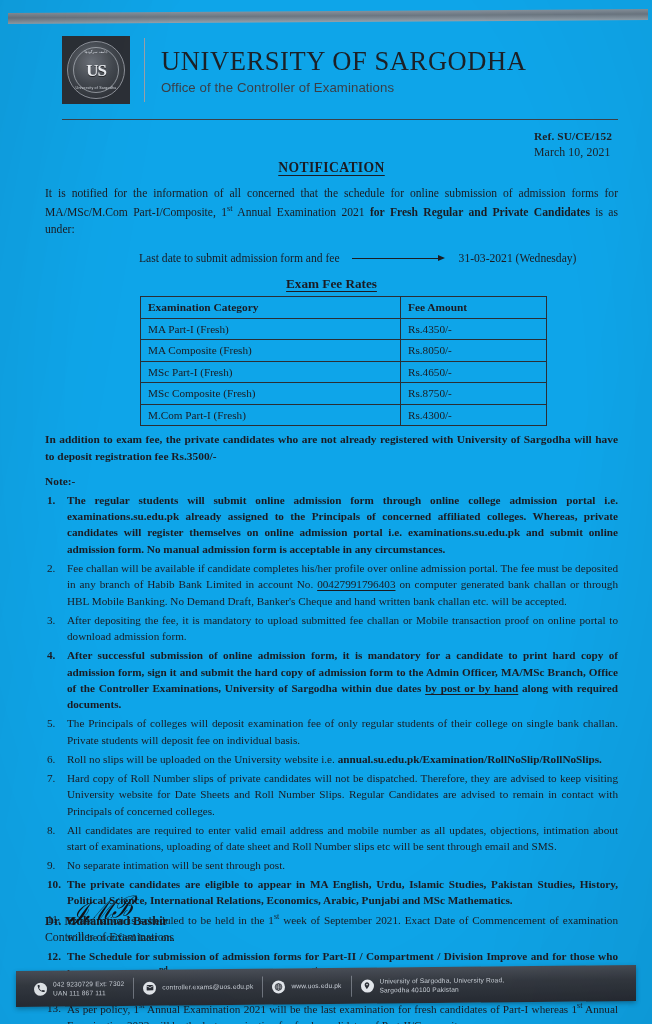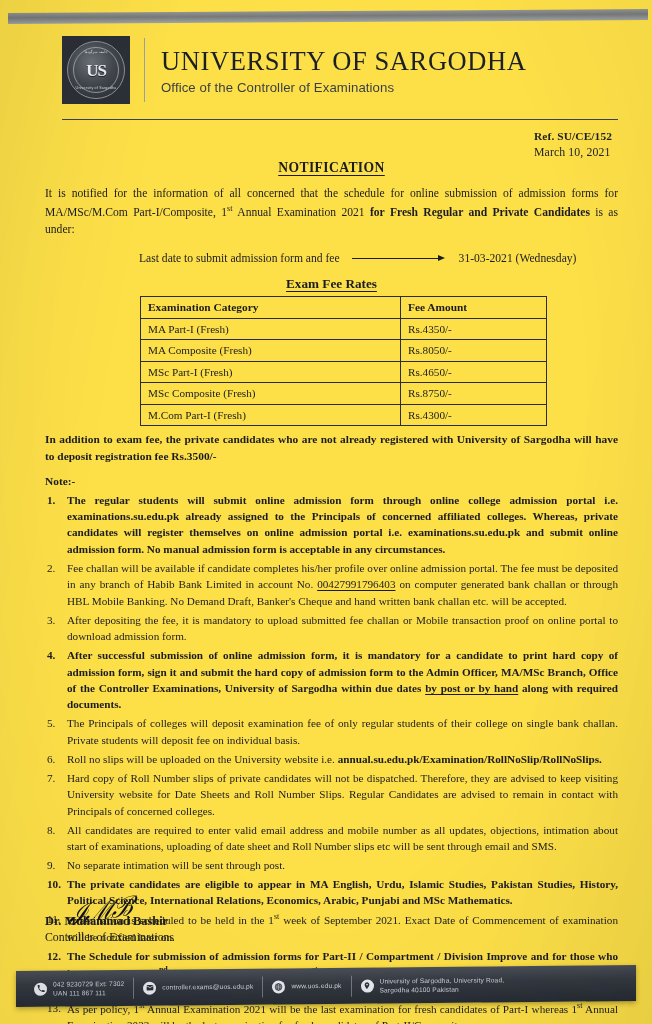--- a/index.html
+++ b/index.html
@@ -13,21 +13,21 @@
     overflow: hidden;
     font-family: "Liberation Serif", serif;
     color: #1b1b22;
     position: relative;
   }
 
   
   .page {
     position: absolute;
     inset: 0;
-    background: #fde047;
+    background: #0ea5e9;
   }
 
   
   .page::after {
     content: "";
     position: absolute;
     inset: 0;
     pointer-events: none;
     background:
       linear-gradient(100deg, rgba(0,0,0,0.035) 0%, rgba(0,0,0,0) 22%, rgba(0,0,0,0) 78%, rgba(0,0,0,0.03) 100%),

